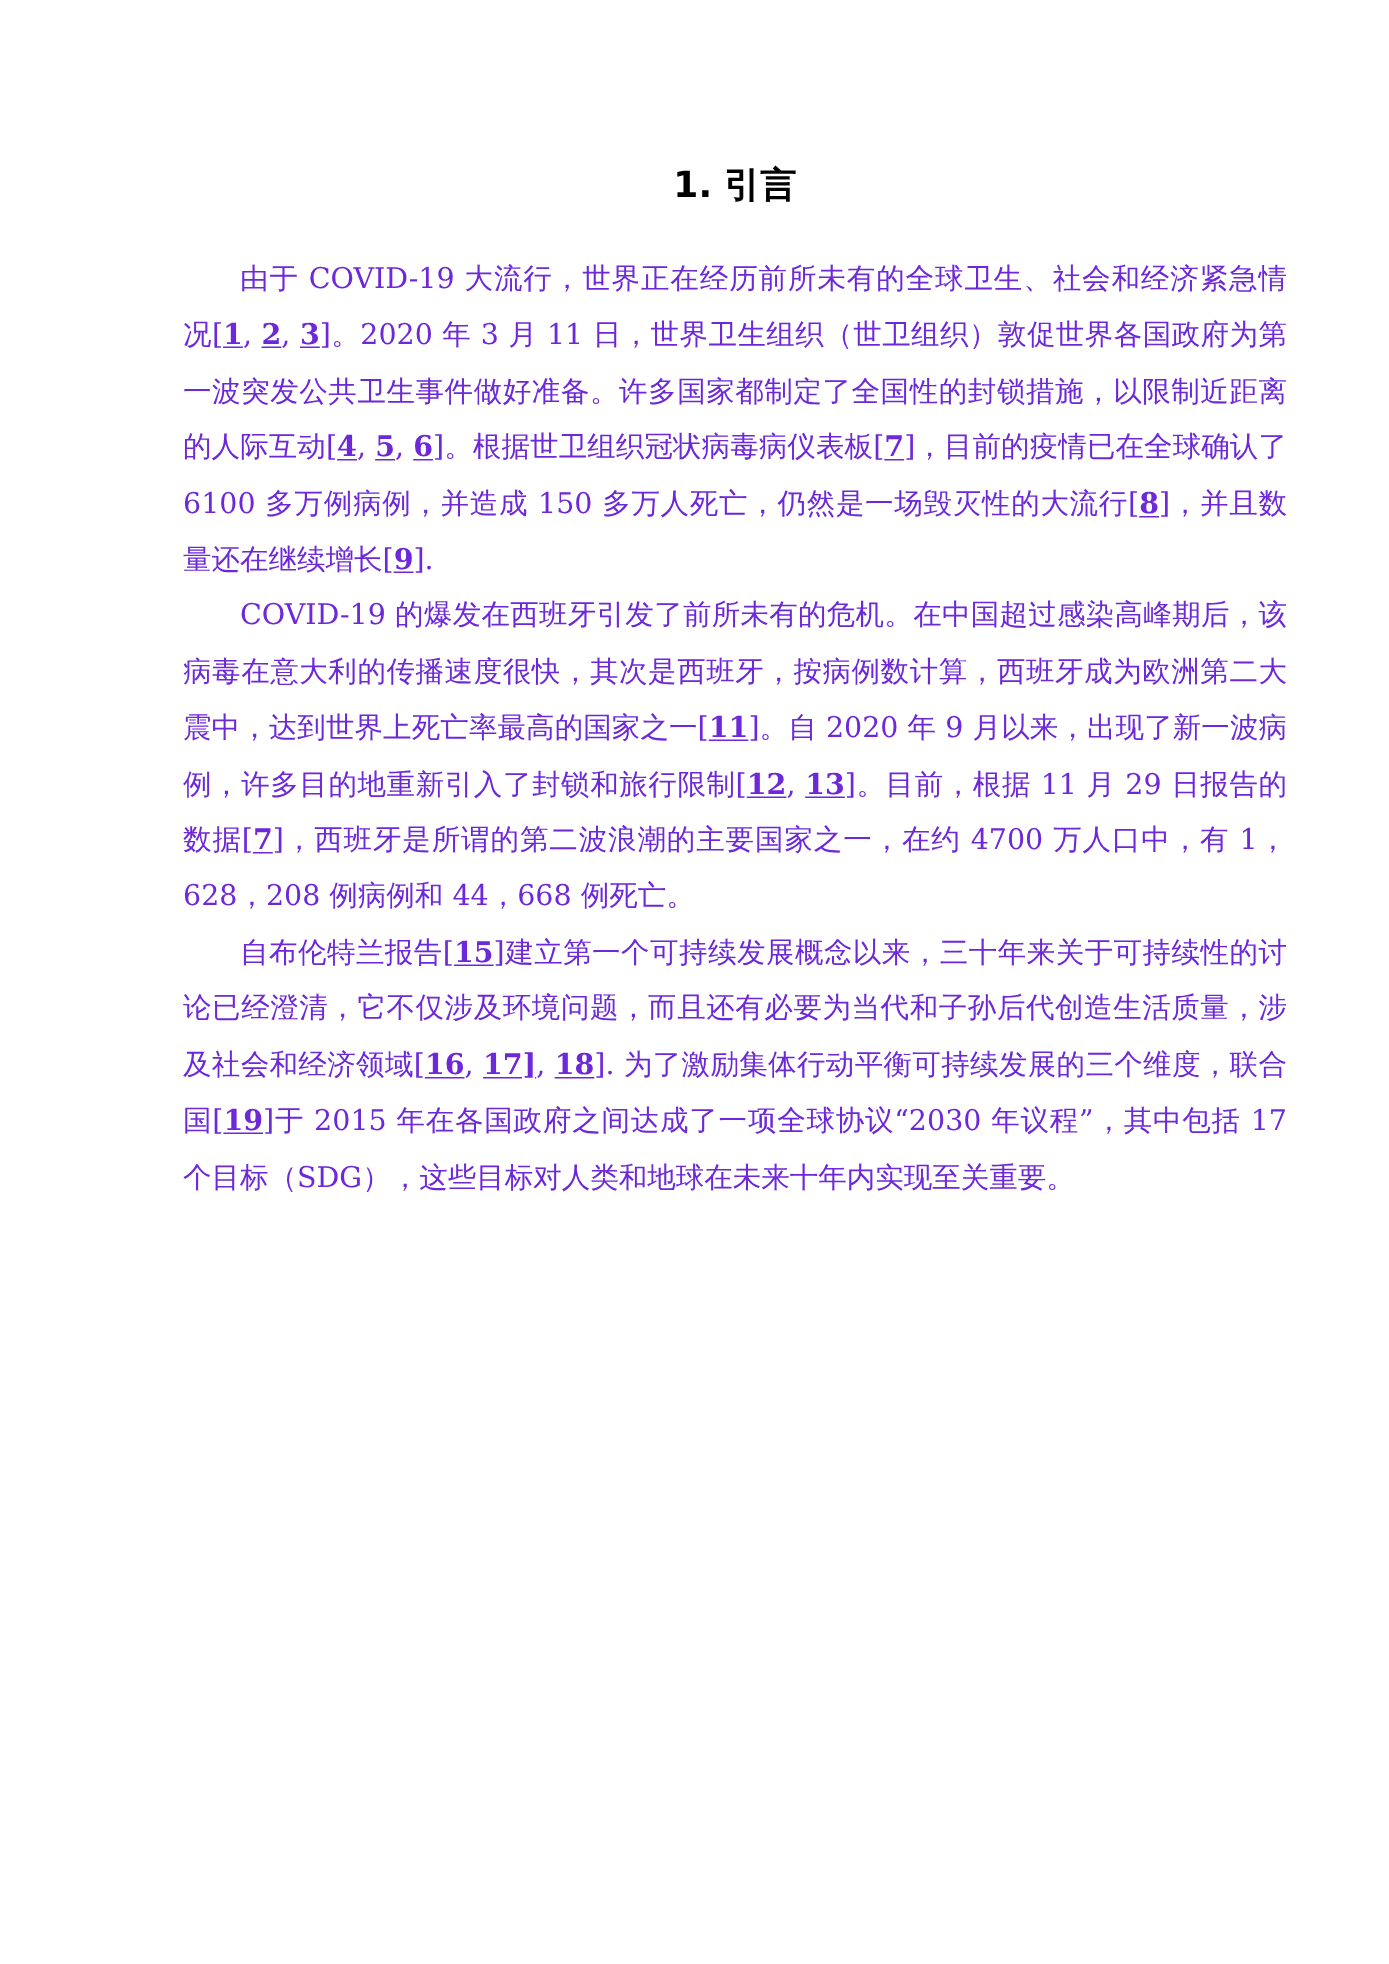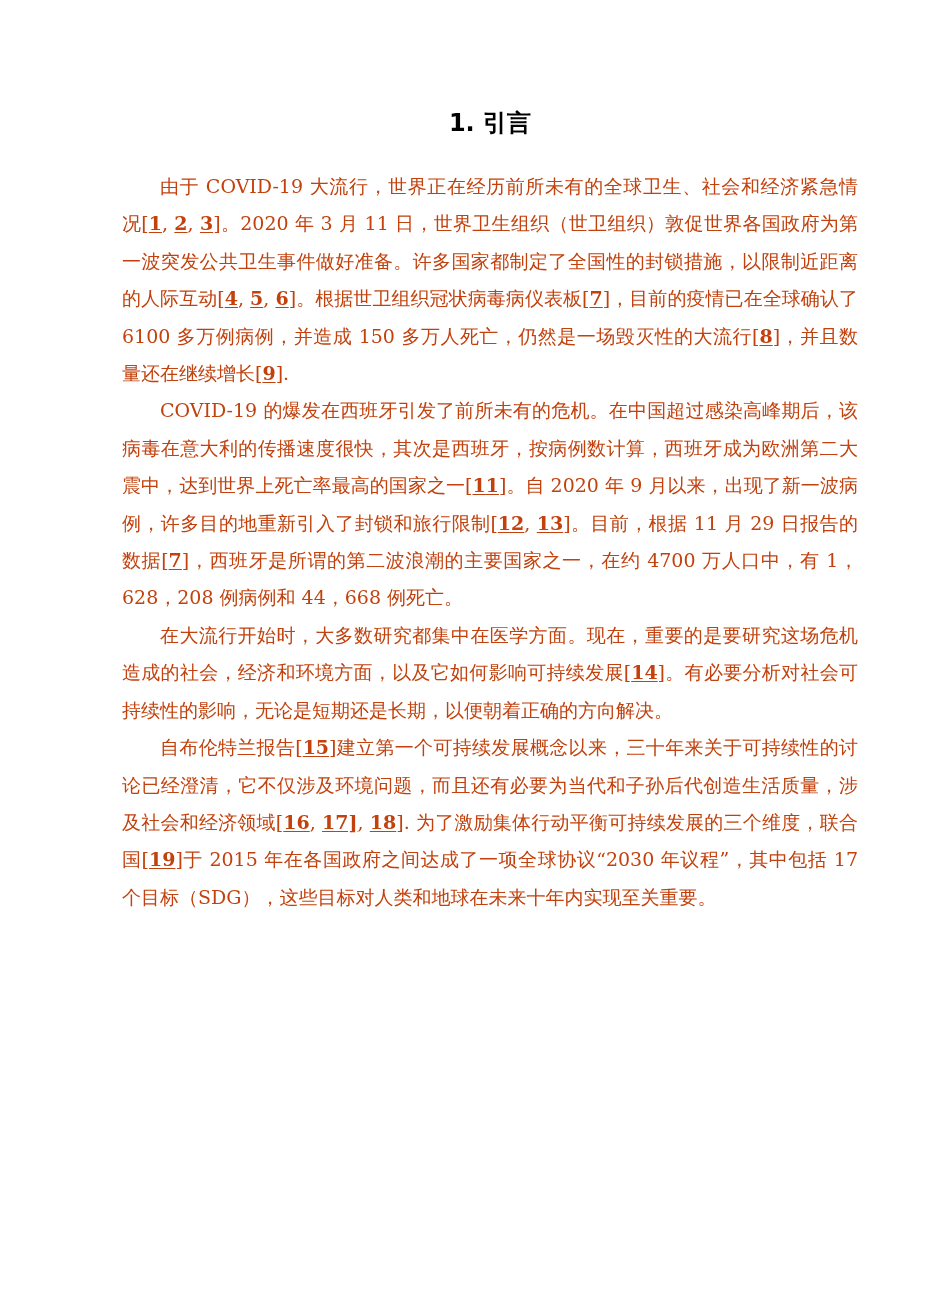--- a/index.html
+++ b/index.html
@@ -26,31 +26,30 @@
     text-align: center;
     margin: 0 0 30px 0;
     color: #000000;
   }
   .para {
     font-size: 19px;
     line-height: 37.4px;
     margin: 0;
     text-align: justify;
     text-indent: 2em;
-    color: #c2410c;
+    color: #6d28d9;
   }
   .cite {
     font-weight: bold;
     text-decoration: underline;
     text-underline-offset: 2px;
   }
 </style>
 </head>
 <body>
 
 <div class="page">
   <h1 class="doc-title">1. 引言</h1>
 
   <p class="para"><span>由于 COVID-19 大流行，世界正在经历前所未有的全球卫生、社会和经济紧急情况[</span><span class="cite">1</span><span>, </span><span class="cite">2</span><span>, </span><span class="cite">3</span><span>]。2020 年 3 月 11 日，世界卫生组织（世卫组织）敦促世界各国政府为第一波突发公共卫生事件做好准备。许多国家都制定了全国性的封锁措施，以限制近距离的人际互动[</span><span class="cite">4</span><span>, </span><span class="cite">5</span><span>, </span><span class="cite">6</span><span>]。根据世卫组织冠状病毒病仪表板[</span><span class="cite">7</span><span>]，目前的疫情已在全球确认了 6100 多万例病例，并造成 150 多万人死亡，仍然是一场毁灭性的大流行[</span><span class="cite">8</span><span>]，并且数量还在继续增长[</span><span class="cite">9</span><span>].</span></p>
   <p class="para"><span>COVID-19 的爆发在西班牙引发了前所未有的危机。在中国超过感染高峰期后，该病毒在意大利的传播速度很快，其次是西班牙，按病例数计算，西班牙成为欧洲第二大震中，达到世界上死亡率最高的国家之一[</span><span class="cite">11</span><span>]。自 2020 年 9 月以来，出现了新一波病例，许多目的地重新引入了封锁和旅行限制[</span><span class="cite">12</span><span>, </span><span class="cite">13</span><span>]。目前，根据 11 月 29 日报告的数据[</span><span class="cite">7</span><span>]，西班牙是所谓的第二波浪潮的主要国家之一，在约 4700 万人口中，有 1，628，208 例病例和 44，668 例死亡。</span></p>
-  <p class="para"><span>在大流行开始时，大多数研究都集中在医学方面。现在，重要的是要研究这场危机造成的社会，经济和环境方面，以及它如何影响可持续发展[</span><span class="cite">14</span><span>]。有必要分析对社会可持续性的影响，无论是短期还是长期，以便朝着正确的方向解决。</span></p>
   <p class="para"><span>自布伦特兰报告[</span><span class="cite">15</span><span>]建立第一个可持续发展概念以来，三十年来关于可持续性的讨论已经澄清，它不仅涉及环境问题，而且还有必要为当代和子孙后代创造生活质量，涉及社会和经济领域[</span><span class="cite">16</span><span>, </span><span class="cite">17]</span><span>, </span><span class="cite">18</span><span>]. 为了激励集体行动平衡可持续发展的三个维度，联合国[</span><span class="cite">19</span><span>]于 2015 年在各国政府之间达成了一项全球协议“2030 年议程”，其中包括 17 个目标（SDG），这些目标对人类和地球在未来十年内实现至关重要。</span></p>
 </div>
 
 </body></html>

